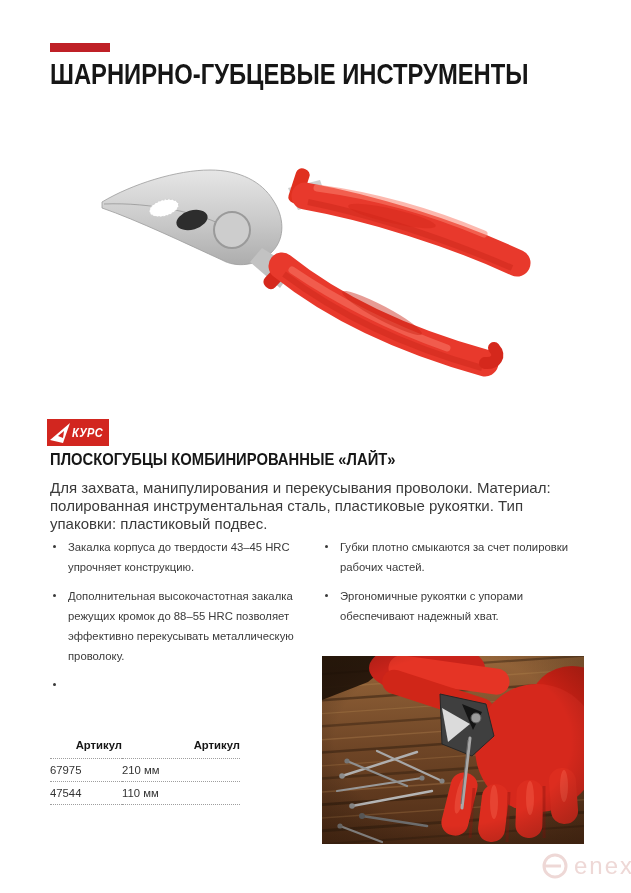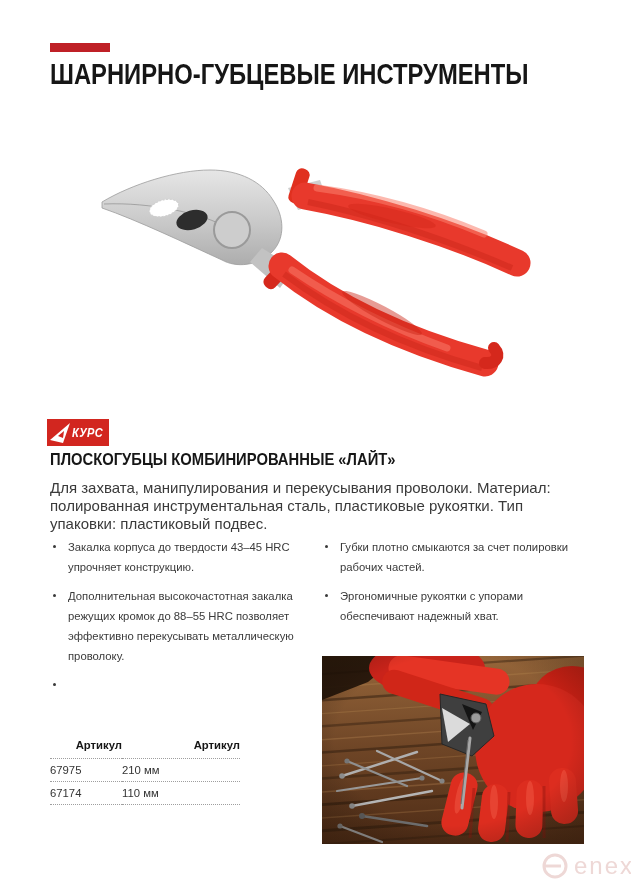--- a/index.html
+++ b/index.html
@@ -105,21 +105,21 @@
         <th>Артикул</th>
         <th>Артикул</th>
       </tr>
     </thead>
     <tbody>
       <tr>
         <td>67975</td>
         <td>210 мм</td>
       </tr>
       <tr>
-        <td>67174</td>
+        <td>47544</td>
         <td>110 мм</td>
       </tr>
     </tbody>
   </table>
 
   <div class="photo-wrap">
     <svg width="262" height="188" viewBox="0 0 262 188">
       <defs>
         <linearGradient id="woodG" x1="0" y1="0" x2="0" y2="1">
           <stop offset="0" stop-color="#96663a"></stop>

